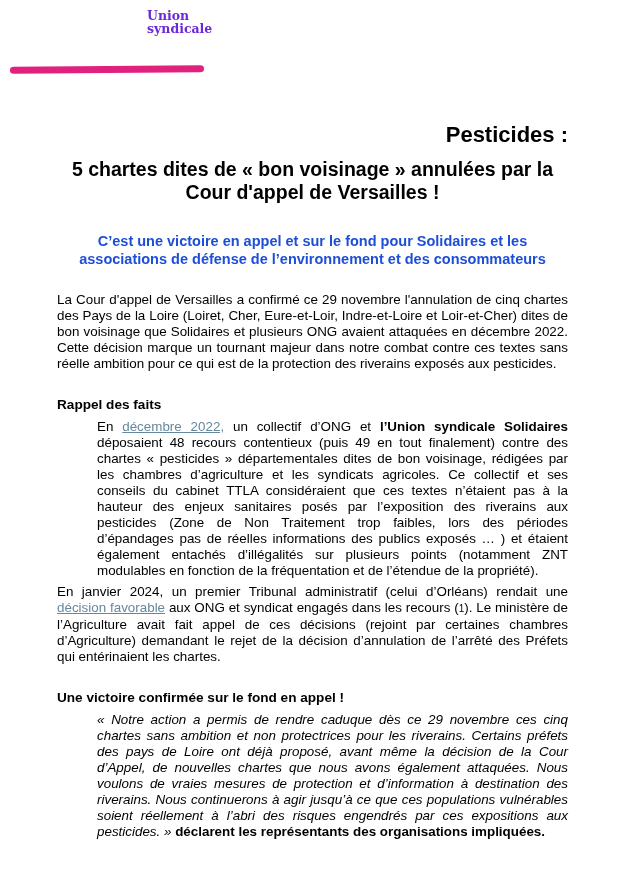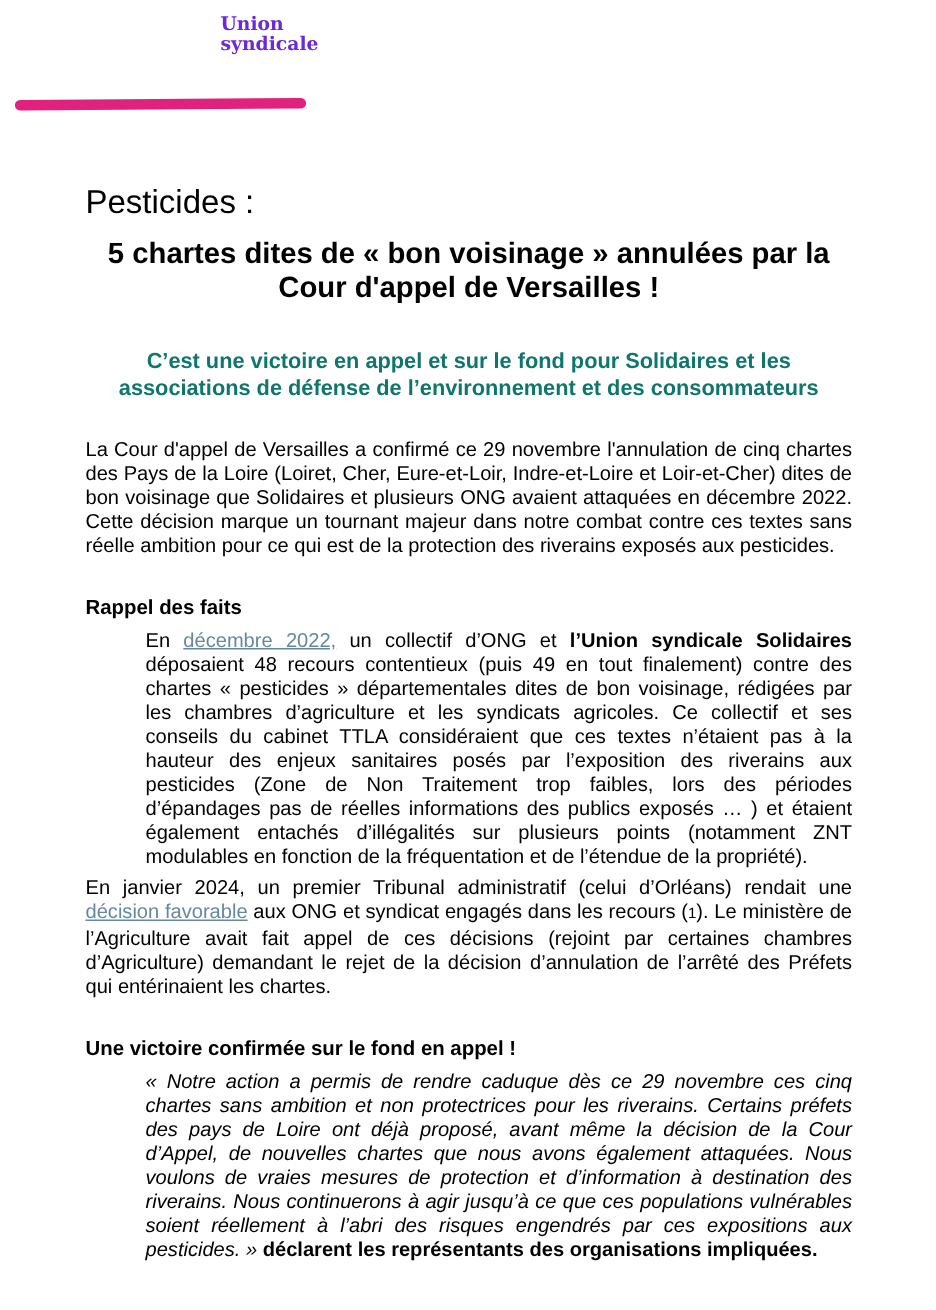--- a/index.html
+++ b/index.html
@@ -34,22 +34,22 @@
     position:absolute; left:-4px; top:58px;
     width:194px; height:7px;
     border-radius:4px / 3px;
     transform:rotate(-0.4deg);
   }
 
   
   main { position:absolute; left:57px; top:110px; width:511px; }
 
   h1.doc-title {
-    margin:13px 0 0; text-align:left;
-    font-size:22px; line-height:24px; font-weight:normal;
+    margin:13px 0 0; text-align:right;
+    font-size:22px; line-height:24px; font-weight:bold;
   }
   h2.doc-subtitle {
     margin:11px 0 0; text-align:center;
     font-size:19.5px; line-height:23px; font-weight:bold;
   }
   p.red-lead {
     margin:28px auto 0; max-width:472px;
     text-align:center; font-weight:bold;
     font-size:14.5px; line-height:18px;
   }
@@ -84,21 +84,21 @@
       <div>syndicale</div>
     </div>
     <div class="logo-underline" style="background: rgb(224, 33, 126);"></div>
   </header>
 
   <main>
     <h1 class="doc-title">Pesticides :</h1>
 
     <h2 class="doc-subtitle">5 chartes dites de « bon voisinage » annulées par la Cour d'appel de Versailles !</h2>
 
-    <p class="red-lead" style="color: #0f766e;">C’est une victoire en appel et sur le fond pour Solidaires et les associations de défense de l’environnement et des consommateurs</p>
+    <p class="red-lead" style="color: #1d4ed8;">C’est une victoire en appel et sur le fond pour Solidaires et les associations de défense de l’environnement et des consommateurs</p>
 
     <p class="body-p first-after-lead">La Cour d'appel de Versailles a confirmé ce 29 novembre l'annulation de cinq chartes des Pays de la Loire (Loiret, Cher, Eure-et-Loir, Indre-et-Loire et Loir-et-Cher) dites de bon voisinage que Solidaires et plusieurs ONG avaient attaquées en décembre 2022. Cette décision marque un tournant majeur dans notre combat contre ces textes sans réelle ambition pour ce qui est de la protection des riverains exposés aux pesticides.</p>
 
     <h3 class="section-heading">Rappel des faits</h3>
 
     <p class="body-p"><span>En </span><a class="seg-link" href="#">décembre 2022,</a><span> un collectif d’ONG et </span><span class="seg-bold">l’Union syndicale Solidaires</span><span> déposaient 48 recours contentieux (puis 49 en tout finalement) contre des chartes « pesticides » départementales dites de bon voisinage, rédigées par les chambres d’agriculture et les syndicats agricoles. Ce collectif et ses conseils du cabinet TTLA considéraient que ces textes n’étaient pas à la hauteur des enjeux sanitaires posés par l’exposition des riverains aux pesticides (Zone de Non Traitement trop faibles, lors des périodes d’épandages pas de réelles informations des publics exposés … ) et étaient également entachés d’illégalités sur plusieurs points (notamment ZNT modulables en fonction de la fréquentation et de l’étendue de la propriété).</span></p>
 
     <p class="body-p"><span>En janvier 2024, un premier Tribunal administratif (celui d’Orléans) rendait une </span><a class="seg-link" href="#">décision favorable</a><span> aux ONG et syndicat engagés dans les recours (</span><span class="seg-footnote">1</span><span>). Le ministère de l’Agriculture avait fait appel de ces décisions (rejoint par certaines chambres d’Agriculture) demandant le rejet de la décision d’annulation de l’arrêté des Préfets qui entérinaient les chartes.</span></p>
 
     <h3 class="section-heading">Une victoire confirmée sur le fond en appel !</h3>

